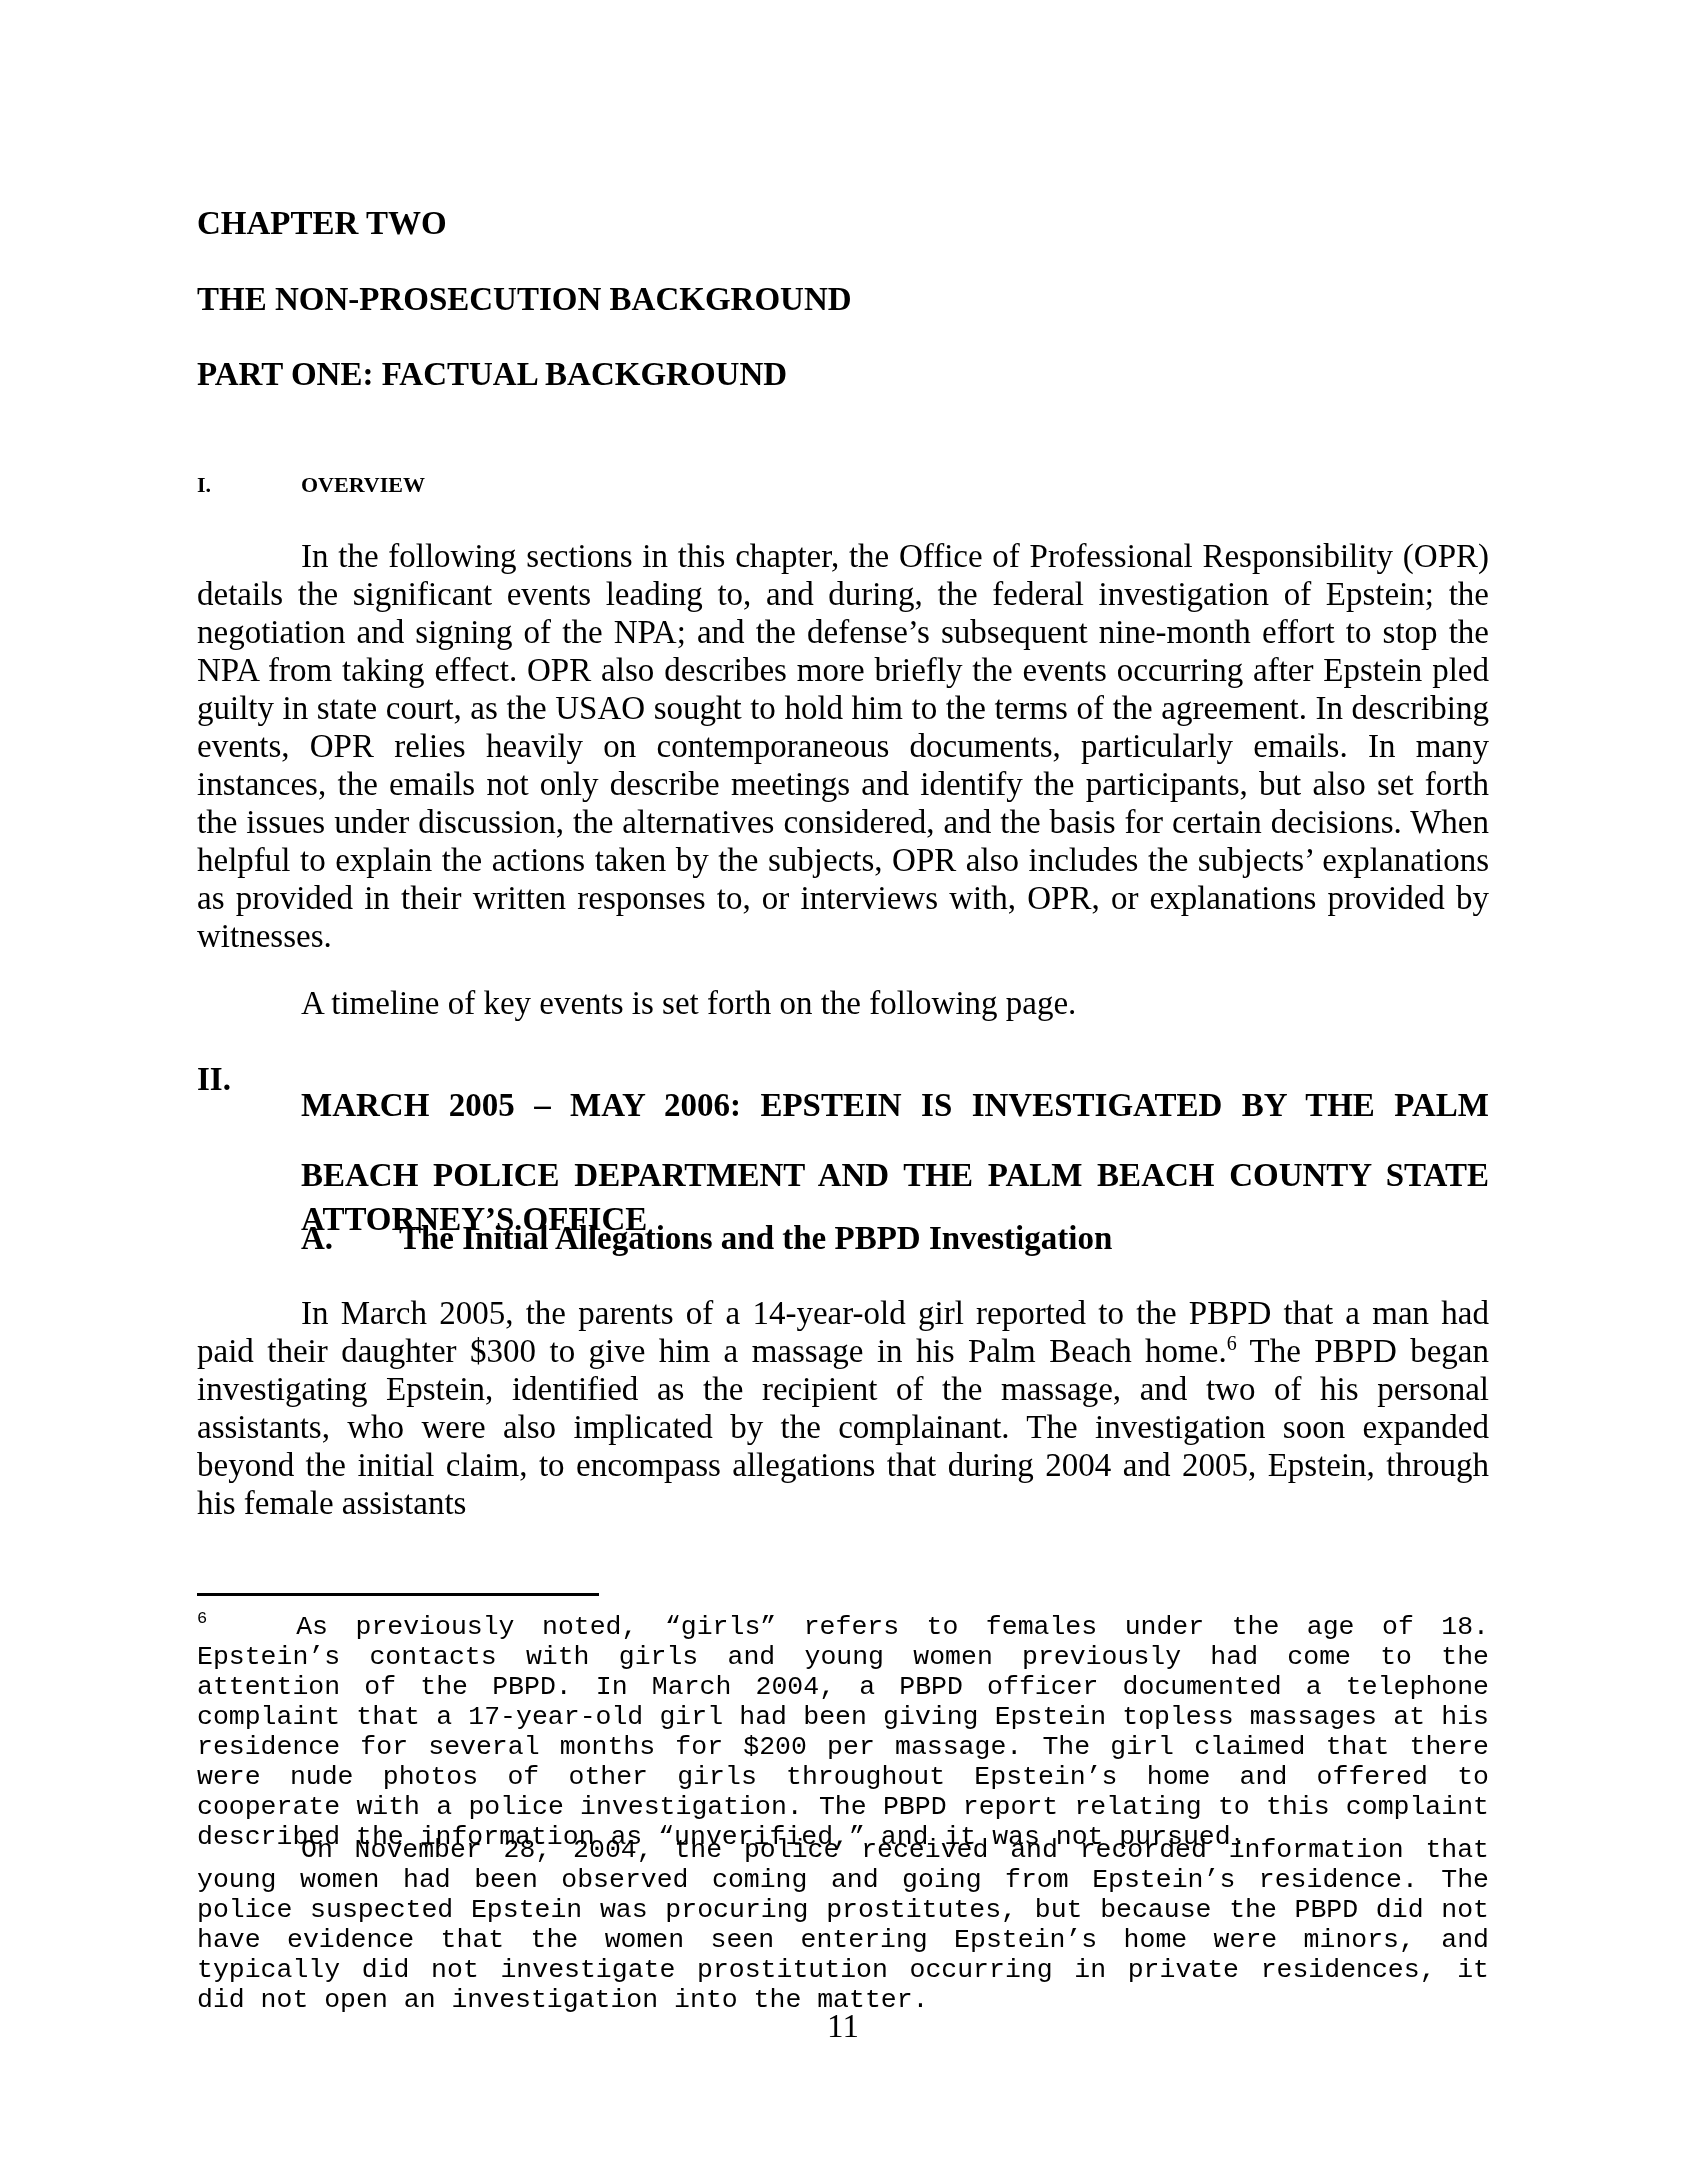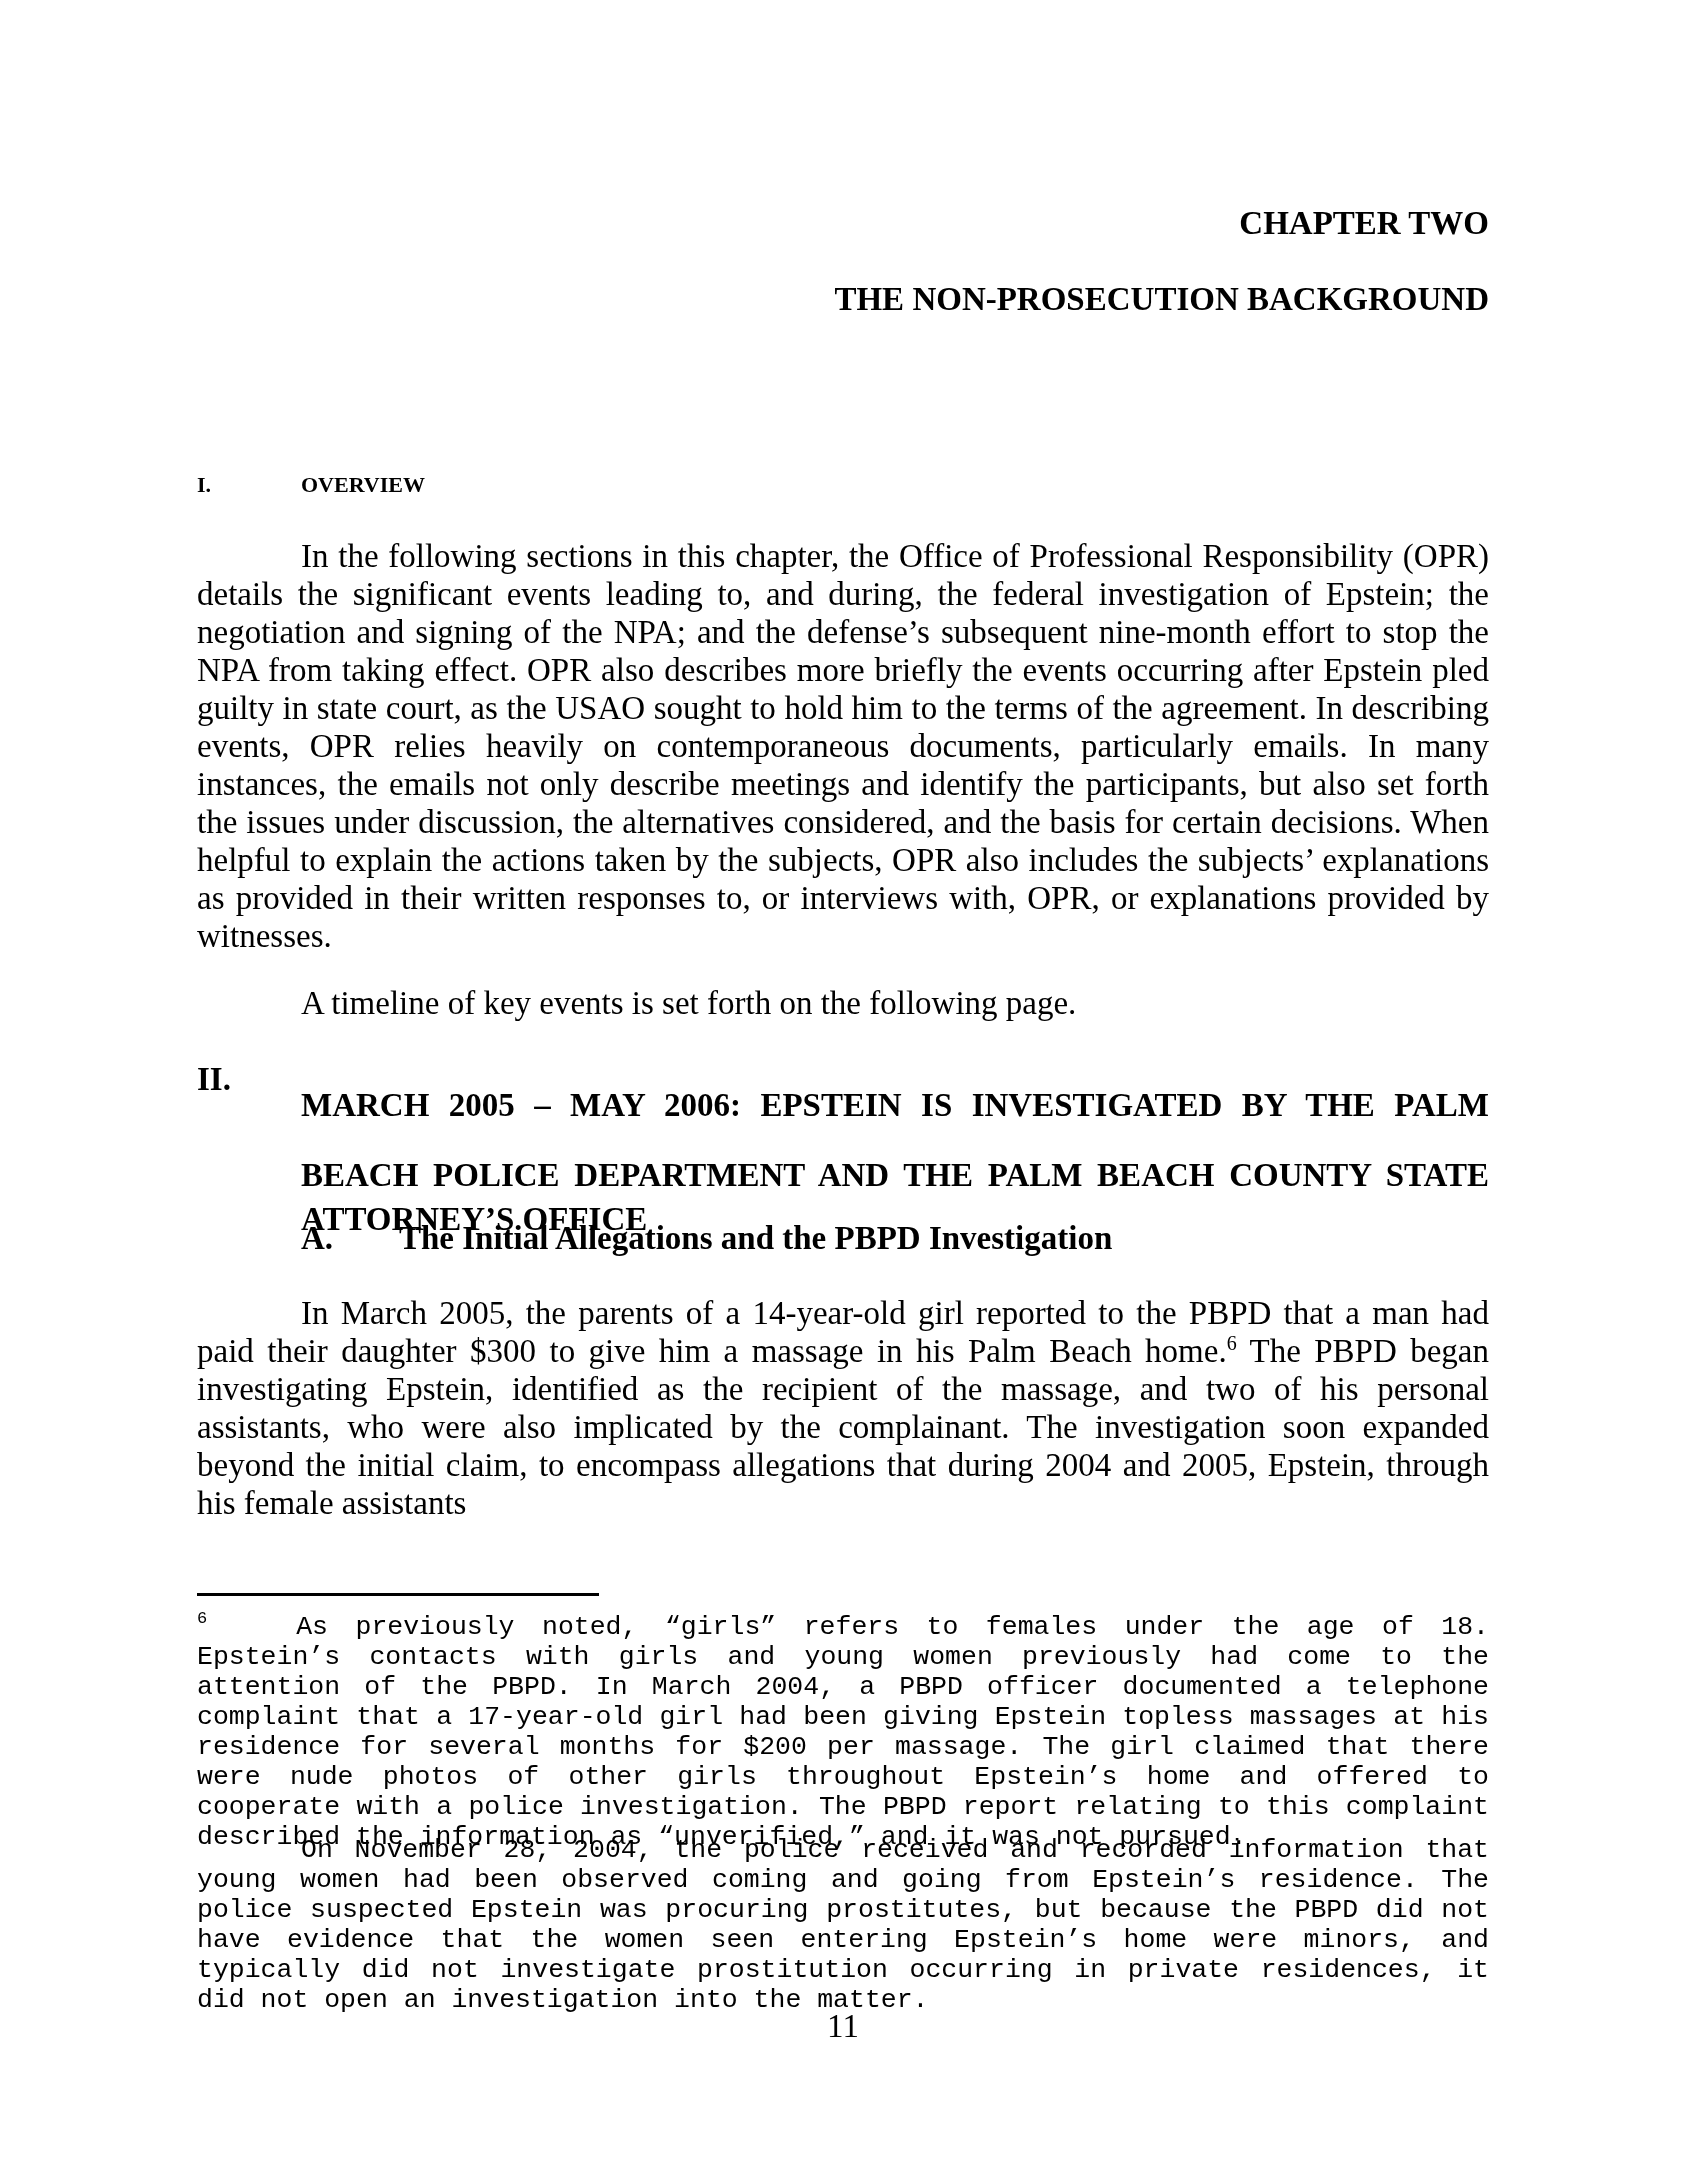--- a/index.html
+++ b/index.html
@@ -16,21 +16,21 @@
     color: #000000;
     font-family: "Liberation Serif", "DejaVu Serif", serif;
     overflow: hidden;
   }
   .abs { position: absolute; }
 
   
   .title {
     left: 197px;
     width: 1292px;
-    text-align: right;
+    text-align: left;
     font-weight: bold;
     font-size: 33px;
     line-height: 38px;
     white-space: nowrap;
   }
 
   
   .body-text {
     left: 197px;
     width: 1292px;
@@ -136,20 +136,21 @@
 </style>
 </head>
 <body>
 
 <div class="page">
 
   <div class="abs title" style="top:204px">CHAPTER TWO</div>
 
   <div class="abs title" style="top:280px">THE NON-PROSECUTION BACKGROUND</div>
 
+  <div class="abs title" style="top:355px">PART ONE:  FACTUAL BACKGROUND</div>
 
   <div class="abs sec-heading" style="top:466px">
     <span class="sec-num">I.</span><span>OVERVIEW</span>
   </div>
 
   <p class="abs body-text first-indent" style="top:537px">In the following sections in this chapter, the Office of Professional Responsibility (OPR) details the significant events leading to, and during, the federal investigation of Epstein; the negotiation and signing of the NPA; and the defense’s subsequent nine-month effort to stop the NPA from taking effect.  OPR also describes more briefly the events occurring after Epstein pled guilty in state court, as the USAO sought to hold him to the terms of the agreement.  In describing events, OPR relies heavily on contemporaneous documents, particularly emails.  In many instances, the emails not only describe meetings and identify the participants, but also set forth the issues under discussion, the alternatives considered, and the basis for certain decisions.  When helpful to explain the actions taken by the subjects, OPR also includes the subjects’ explanations as provided in their written responses to, or interviews with, OPR, or explanations provided by witnesses.</p>
 
   <p class="abs body-text first-indent" style="top:984px">A timeline of key events is set forth on the following page.</p>
 
   <div class="abs sec2" style="top:1057px">

